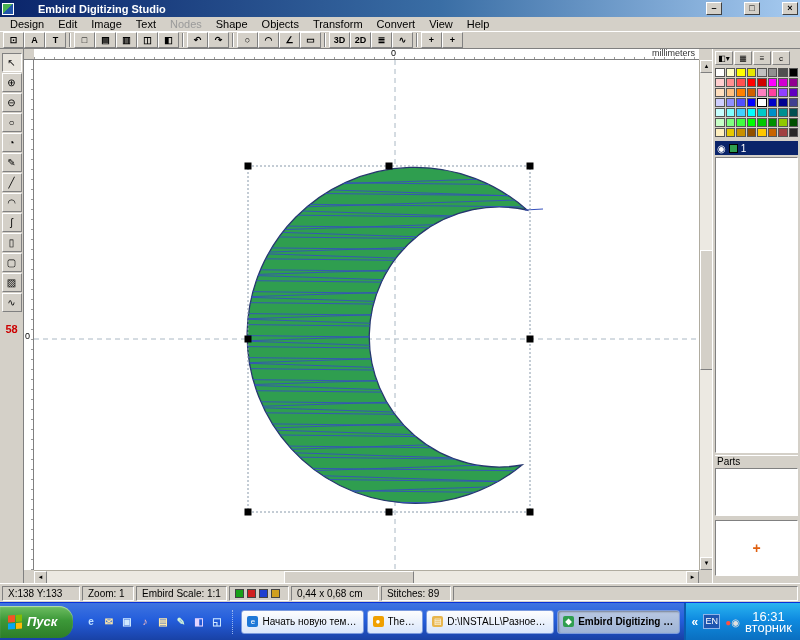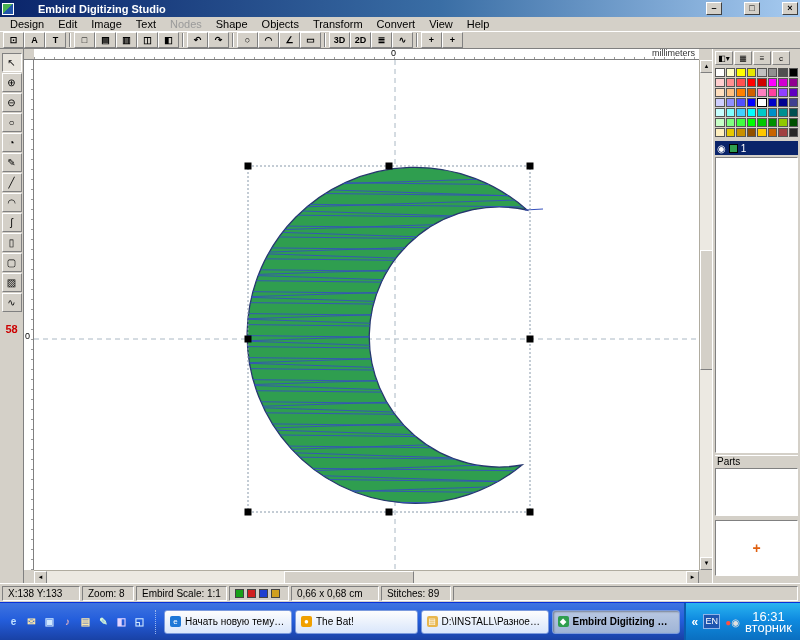--- a/index.html
+++ b/index.html
@@ -446,35 +446,44 @@
     <div id="object-list"></div>
     <div id="parts-label">Parts</div>
     <div id="parts-list"></div>
     <div id="preview-box">
       <span id="preview-marker">+</span>
     </div>
   </div>
 
   <div id="statusbar">
     <div class="scell" style="min-width:78px;">X:138 Y:133</div>
-    <div class="scell" style="min-width:52px;">Zoom: 8</div>
+    <div class="scell" style="min-width:52px;">Zoom: 1</div>
     <div class="scell" style="min-width:90px;">Embird Scale: 1:1</div>
     <div class="scell">
 
     <span class="sicon" style="background: rgb(24, 160, 24);"></span>
         <span class="sicon" style="background: rgb(208, 32, 32);"></span>
         <span class="sicon" style="background: rgb(32, 64, 208);"></span>
         <span class="sicon" style="background: rgb(208, 160, 32);"></span>
       </div>
-    <div class="scell" style="min-width:88px;">0,66 x 0,68 cm</div>
+    <div class="scell" style="min-width:88px;">0,44 x 0,68 cm</div>
     <div class="scell" style="min-width:70px;">Stitches: 89</div>
     <div class="scell fill"></div>
   </div>
 
   <div id="taskbar">
+    <button id="start-button">
+      <span class="start-flag">
+          <span></span>
+          <span></span>
+          <span></span>
+          <span></span>
+        </span>
+      <span>Пуск</span>
+    </button>
     <div id="quick-launch">
 
     <span class="ql-icon" style="color: rgb(191, 224, 255);">e</span>
         <span class="ql-icon" style="color: rgb(255, 233, 168);">✉</span>
         <span class="ql-icon" style="color: rgb(207, 232, 255);">▣</span>
         <span class="ql-icon" style="color: rgb(255, 192, 192);">♪</span>
         <span class="ql-icon" style="color: rgb(255, 233, 168);">▤</span>
         <span class="ql-icon" style="color: rgb(216, 248, 216);">✎</span>
         <span class="ql-icon" style="color: rgb(228, 212, 255);">◧</span>
         <span class="ql-icon" style="color: rgb(207, 232, 255);">◱</span>

